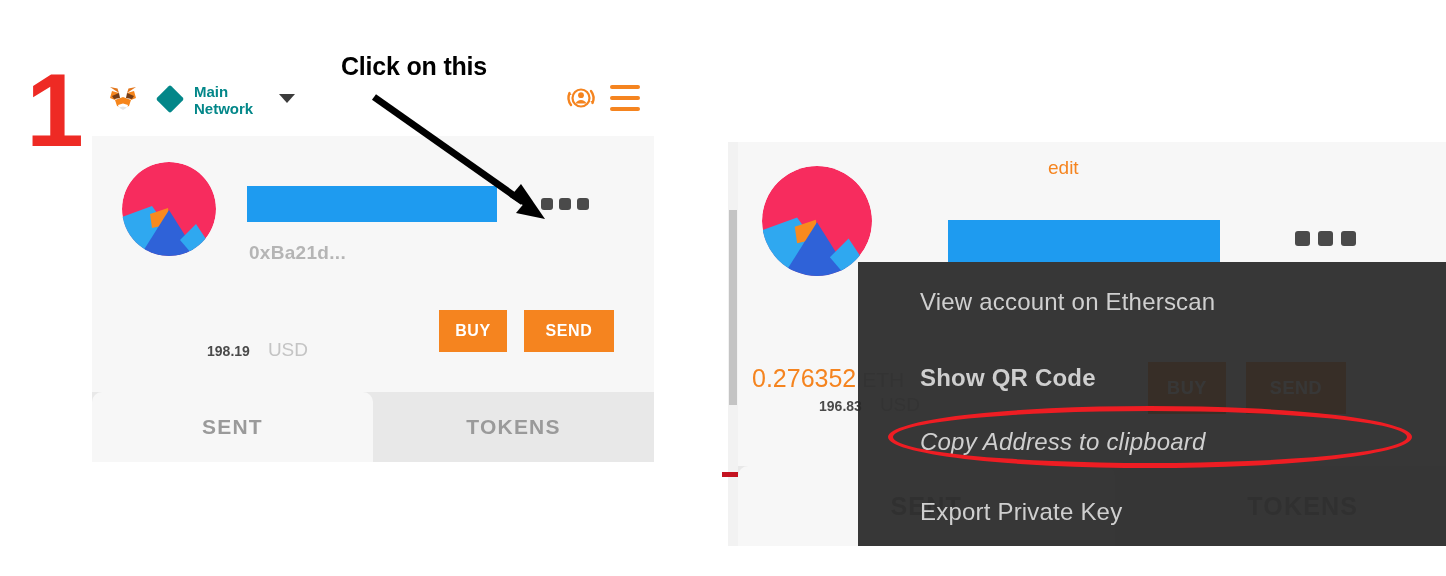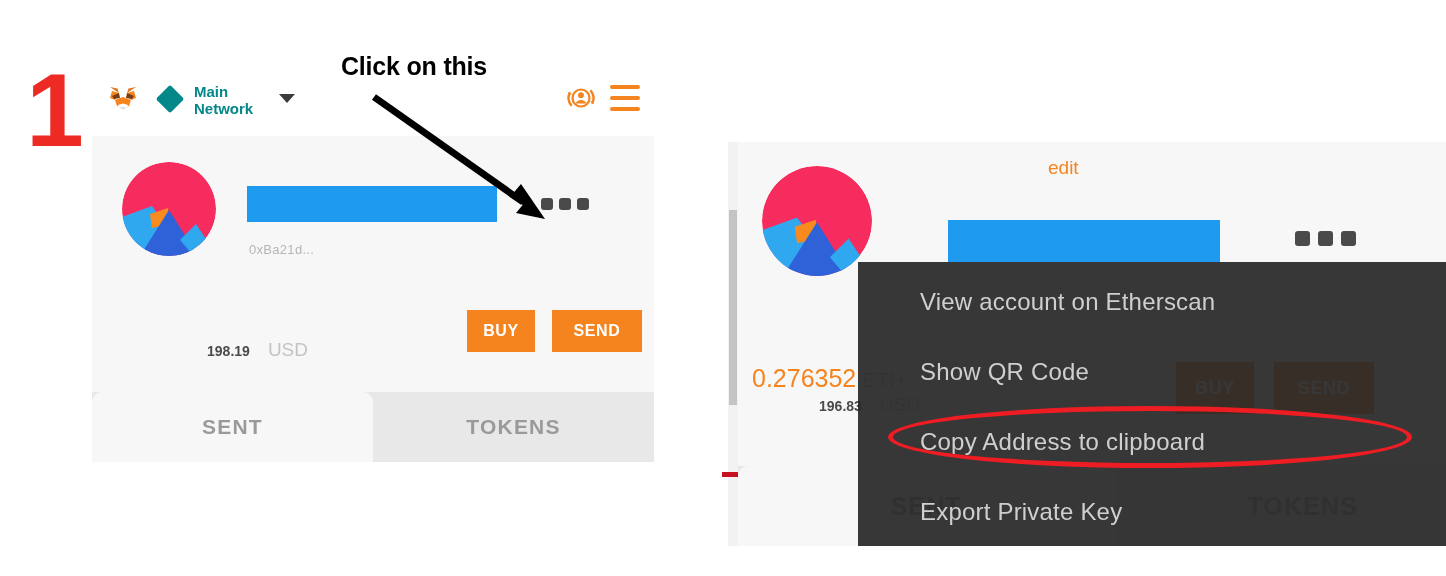--- a/index.html
+++ b/index.html
@@ -106,22 +106,23 @@
     border-radius: 50%;
     overflow: hidden;
   }
   .redact-bar {
     position: absolute;
     background: #1e9bf0;
   }
   .addr-text {
     position: absolute;
     color: #b5b5b5;
-    font-size: 13px;
+    font-size: 19px;
     letter-spacing: .3px;
+    font-weight: bold;
   }
   .dots3 {
     position: absolute;
     display: flex; gap: 6px;
   }
   .dots3 span {
     display: block;
     width: 12px; height: 12px;
     background: #4a4a4a;
     border-radius: 3px;
@@ -144,21 +145,20 @@
     position: absolute;
     background: #f5841f;
     color: #ffffff;
     font-size: 16px;
     font-weight: bold;
     letter-spacing: .6px;
     display: flex; align-items: center; justify-content: center;
     border: none;
     font-family: "Liberation Sans", sans-serif;
     cursor: pointer;
-    margin-left: 28px;
   }
 
   .tabs {
     position: absolute;
     left: 0; right: 0; bottom: 0;
     height: 70px;
     display: flex;
     background: #e8e8e8;
   }
   .tab {
@@ -373,19 +373,19 @@
   <button class="btn-orange" style="left:410px; top:220px; width:78px; height:52px; font-size:18px;">BUY</button>
   <button class="btn-orange" style="left:508px; top:220px; width:100px; height:52px; font-size:18px;">SEND</button>
 
   <div class="tabs" style="height:80px;">
     <div class="tab active" style="font-size:25px;">SENT</div>
     <div class="tab inactive" style="font-size:25px;">TOKENS</div>
   </div>
 
   <div class="dropdown">
     <div class="dd-item" style="top:26px;">View account on Etherscan</div>
-    <div class="dd-item" style="top:96px;">Show QR Code</div>
-    <div class="dd-item" style="top:166px;">Copy Address to clipboard</div>
+    <div class="dd-item" style="top:102px;font-weight:bold;">Show QR Code</div>
+    <div class="dd-item" style="top:166px;font-style:italic;">Copy Address to clipboard</div>
     <div class="dd-item" style="top:236px;">Export Private Key</div>
   </div>
 </div>
 
 <div class="red-ellipse"></div>
 
 </body></html>

